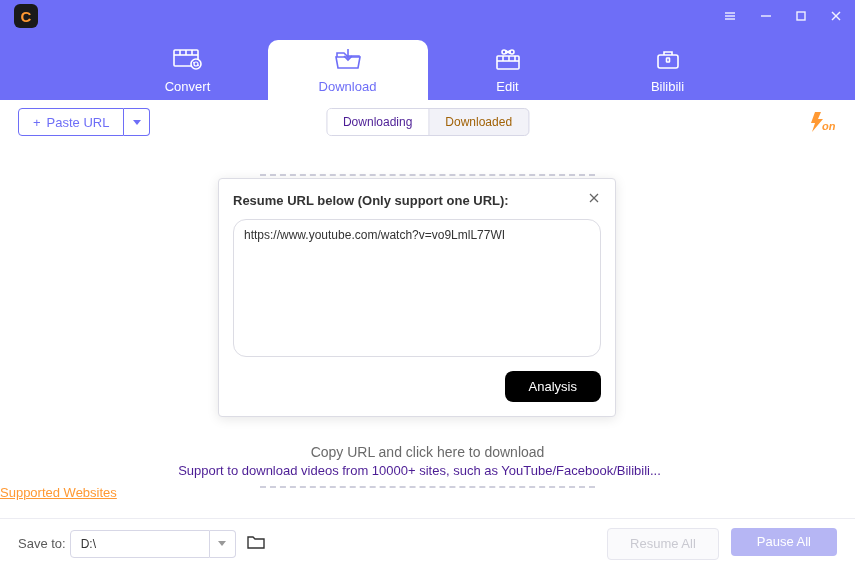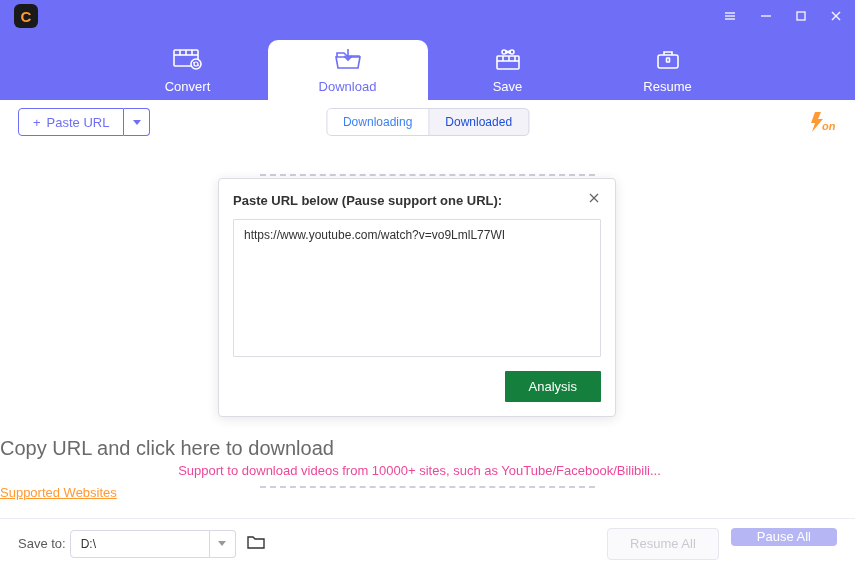--- a/index.html
+++ b/index.html
@@ -15,47 +15,47 @@
 .tab { width: 160px; height: 60px; display: flex; flex-direction: column; align-items: center; justify-content: center; gap: 4px; color: #fff; cursor: pointer; border-radius: 10px 10px 0 0; }
 .tab.active { background: #fff; color: #6e6ef7; }
 .tab-icon { display: block; }
 .tab-label { font-size: 13px; }
 
 .toolbar { height: 44px; display: flex; align-items: center; padding: 0 18px; border-bottom: 0; position: relative; }
 .paste-url-btn { display: flex; }
 .paste-url-main { border: 1px solid #6e6ef7; color: #6e6ef7; background: #fff; height: 28px; padding: 0 14px; display: flex; align-items: center; gap: 6px; font-size: 13px; border-radius: 4px 0 0 4px; cursor: pointer; }
 .paste-url-drop { border: 1px solid #6e6ef7; border-left: none; color: #6e6ef7; background: #fff; height: 28px; width: 26px; display: flex; align-items: center; justify-content: center; border-radius: 0 4px 4px 0; cursor: pointer; }
 .seg { position: absolute; left: 50%; transform: translateX(-50%); display: flex; border: 1px solid #d7d7e6; border-radius: 5px; overflow: hidden; background: #f2f2f8; height: 28px; }
-.seg-btn { padding: 0 16px; font-size: 12px; display: flex; align-items: center; cursor: pointer; color: #1d4ed8; }
-.seg-btn.active { background: #fff; color: #3b82f6; border-right: 1px solid #d7d7e6; }
+.seg-btn { padding: 0 16px; font-size: 12px; display: flex; align-items: center; cursor: pointer; color: #a16207; }
+.seg-btn.active { background: #fff; color: #4c1d95; border-right: 1px solid #d7d7e6; }
 .accel-badge { margin-left: auto; display: flex; align-items: center; }
 
 .content { position: relative; height: calc(100% - 100px - 44px - 50px); }
 .drop-area { position: absolute; left: 260px; top: 30px; right: 260px; bottom: 30px; border-top: 2px dashed #cfcfdc; border-bottom: 2px dashed #cfcfdc; }
-.drop-text { position: absolute; left: 0; right: 0; text-align: left; bottom: 58px; color: #6a6a6a; font-size: 20px; }
-.support-text { position: absolute; left: 0; right: 16px; text-align: center; bottom: 40px; color: #ec4899; font-size: 13px; }
+.drop-text { position: absolute; left: 0; right: 0; text-align: center; bottom: 58px; color: #6a6a6a; font-size: 14px; }
+.support-text { position: absolute; left: 0; right: 16px; text-align: center; bottom: 40px; color: #4c1d95; font-size: 13px; }
 .support-link { color: #ff9933; text-decoration: underline; font-size: 13px; cursor: pointer; display: block; position: absolute; left: 0; right: 0; bottom: 18px; }
 
 .dialog { position: absolute; left: 218px; top: 178px; width: 398px; background: #fff; border: 1px solid #dcdce4; border-radius: 4px; box-shadow: 0 2px 12px rgba(0,0,0,0.1); padding: 12px 14px 14px; z-index: 10; }
 .dialog-header { display: flex; justify-content: space-between; align-items: center; margin-bottom: 10px; }
 .dialog-title { font-weight: 600; font-size: 13px; color: #333; }
 .dialog-close { cursor: pointer; color: #666; }
-.dialog-textarea { width: 100%; height: 138px; border: 1px solid #dcdce4; border-radius: 1px; padding: 8px 10px; font-size: 12px; color: #333; resize: none; font-family: inherit; outline: none; }
+.dialog-textarea { width: 100%; height: 138px; border: 1px solid #dcdce4; border-radius: 13px; padding: 8px 10px; font-size: 12px; color: #333; resize: none; font-family: inherit; outline: none; }
 .dialog-footer { display: flex; justify-content: flex-end; margin-top: 10px; }
-.analysis-btn { background: #15803d; color: #fff; border: none; border-radius: 1px; padding: 8px 24px; font-size: 13px; cursor: pointer; }
+.analysis-btn { background: #000000; color: #fff; border: none; border-radius: 8px; padding: 8px 24px; font-size: 13px; cursor: pointer; }
 
 .footer { position: absolute; bottom: 0; left: 0; right: 0; height: 50px; border-top: 1px solid #ececf2; display: flex; align-items: center; padding: 4px 18px; gap: 4px; }
 .footer-label { font-size: 13px; color: #5a5a5a; }
 .save-select { display: flex; }
 .save-input { border: 1px solid #d7d7e6; height: 28px; width: 140px; padding: 0 10px; font-size: 12px; color: #333; border-radius: 4px 0 0 4px; display: flex; align-items: center; background: #fff; }
 .save-drop { border: 1px solid #d7d7e6; border-left: none; height: 28px; width: 26px; display: flex; align-items: center; justify-content: center; border-radius: 0 4px 4px 0; cursor: pointer; color: #777; }
 .folder-btn { cursor: pointer; color: #333; margin-left: 6px; }
 .footer-right { margin-left: auto; display: flex; gap: 12px; border-radius: 6px; }
 .ghost-btn { height: 32px; border: 1px solid #e6e6ee; background: #fafafc; color: #c9c9d1; border-radius: 4px; padding: 0 22px; font-size: 13px; }
-.solid-btn { height: 18px; background: #b6b6f4; color: #fff; border: none; border-radius: 4px; padding: 0 26px; font-size: 13px; }
+.solid-btn { height: 28px; background: #b6b6f4; color: #fff; border: none; border-radius: 4px; padding: 0 26px; font-size: 13px; }
 </style>
 </head>
 <body>
 
 <div class="header">
   <div class="logo">C</div>
   <div class="titlebar">
     <div class="win-controls">
       <span class="win-btn">
         <svg width="14" height="14" viewBox="0 0 14 14" fill="none" stroke="currentColor" stroke-width="1.4">
@@ -116,31 +116,31 @@
             <line x1="3" y1="14" x2="25" y2="14"></line>
             <line x1="9" y1="9" x2="9" y2="14"></line>
             <line x1="15" y1="9" x2="15" y2="14"></line>
             <line x1="21" y1="9" x2="21" y2="14"></line>
             <circle cx="10" cy="5" r="2"></circle>
             <circle cx="18" cy="5" r="2"></circle>
             <line x1="11.5" y1="6.5" x2="16.5" y2="3.5"></line>
             <line x1="11.5" y1="3.5" x2="16.5" y2="6.5"></line>
           </svg>
       </span>
-      <span class="tab-label">Save</span>
+      <span class="tab-label">Edit</span>
     </div>
     <div class="tab">
       <span class="tab-icon">
         <svg width="28" height="24" viewBox="0 0 28 24" fill="none" stroke="currentColor" stroke-width="1.6">
             <rect x="4" y="8" width="20" height="13" rx="2"></rect>
             <path d="M10 8 L10 5 L18 5 L18 8"></path>
             <rect x="12.5" y="11" width="3" height="4" rx="0.5"></rect>
           </svg>
       </span>
-      <span class="tab-label">Resume</span>
+      <span class="tab-label">Bilibili</span>
     </div>
   </div>
 </div>
 
 <div class="toolbar">
   <div class="paste-url-btn">
     <div class="paste-url-main">
       <span>+</span>
       <span>Paste URL</span>
     </div>
@@ -164,21 +164,21 @@
 
 <div class="content">
   <div class="drop-area"></div>
   <div class="drop-text">Copy URL and click here to download</div>
   <div class="support-text">Support to download videos from 10000+ sites, such as YouTube/Facebook/Bilibili...</div>
   <a class="support-link">Supported Websites</a>
 </div>
 
 <div class="dialog">
   <div class="dialog-header">
-    <span class="dialog-title">Paste URL below (Pause support one URL):</span>
+    <span class="dialog-title">Resume URL below (Only support one URL):</span>
     <span class="dialog-close">
       <svg width="14" height="14" viewBox="0 0 14 14" fill="none" stroke="currentColor" stroke-width="1.2">
           <line x1="3" y1="3" x2="11" y2="11"></line>
           <line x1="11" y1="3" x2="3" y2="11"></line>
         </svg>
     </span>
   </div>
   <textarea class="dialog-textarea" style="">https://www.youtube.com/watch?v=vo9LmlL77WI</textarea>
   <div class="dialog-footer">
     <button class="analysis-btn">Analysis</button>

